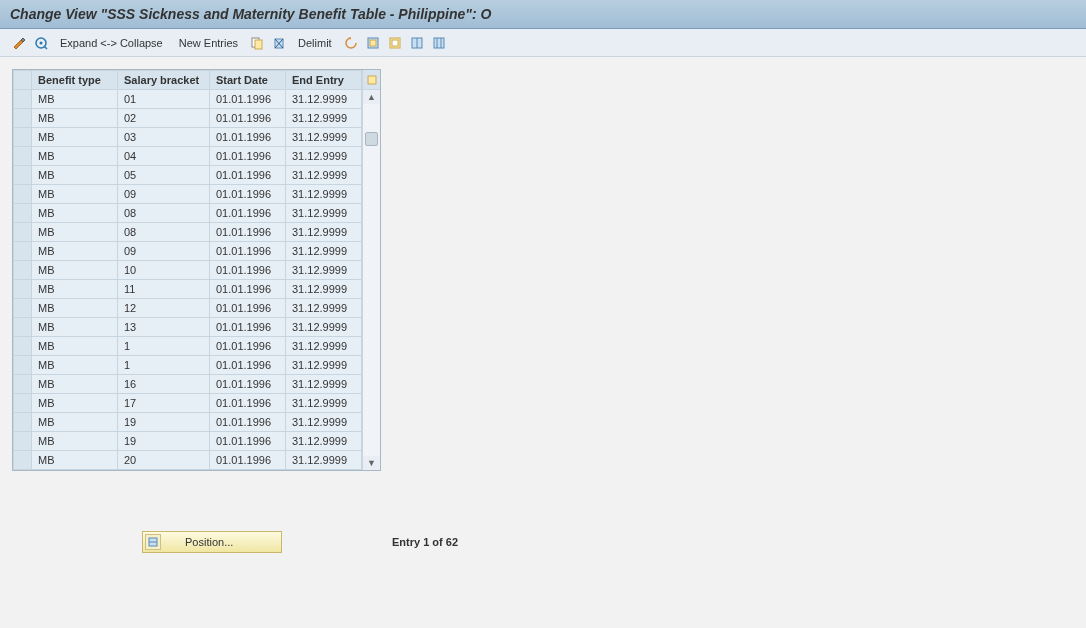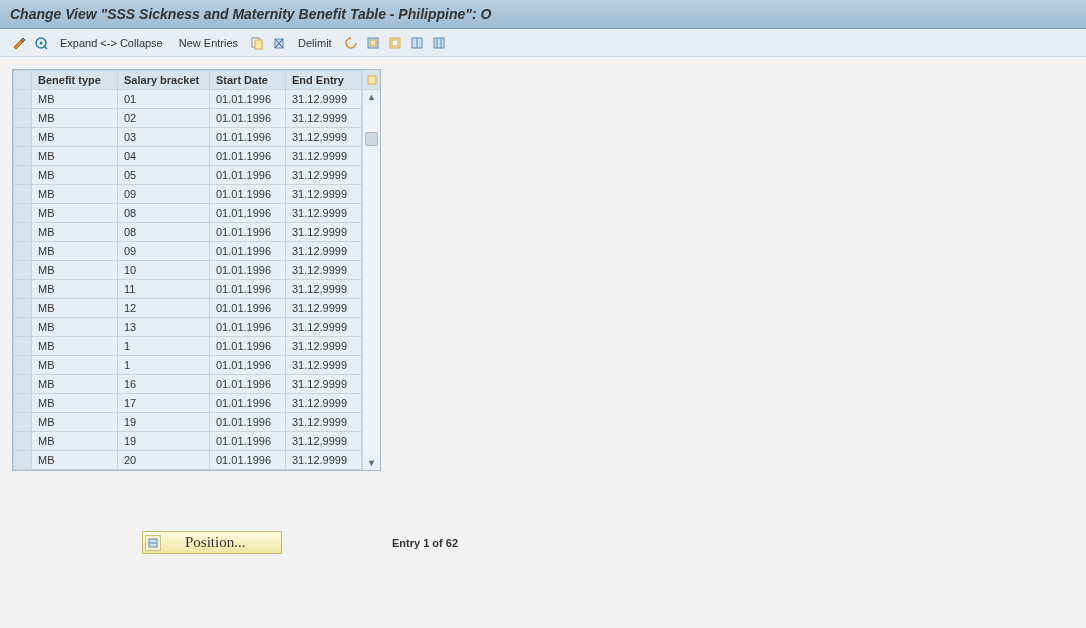--- a/index.html
+++ b/index.html
@@ -107,24 +107,23 @@
     display: flex;
     align-items: center;
   }
   .pos-btn {
     margin-left: 130px;
     display: inline-flex;
     align-items: center;
     background: linear-gradient(#fefbe0, #f0e6a3);
     border: 1px solid #c9b76e;
     padding: 2px 6px 2px 2px;
-    font-size: 15px;
+    font-size: 11px;
     cursor: pointer;
     min-width: 140px;
-    font-family: Liberation Serif, serif;
   }
   .pos-btn .pos-ico {
     width:16px;height:16px;margin-right:24px;
     display:inline-flex;align-items:center;justify-content:center;
     background:#f8f0c8;border:1px solid #cdbf86;
   }
   .entry-text { margin-left: 110px; color:#333;font-weight:bold; }
 </style>
 </head>
 <body>

